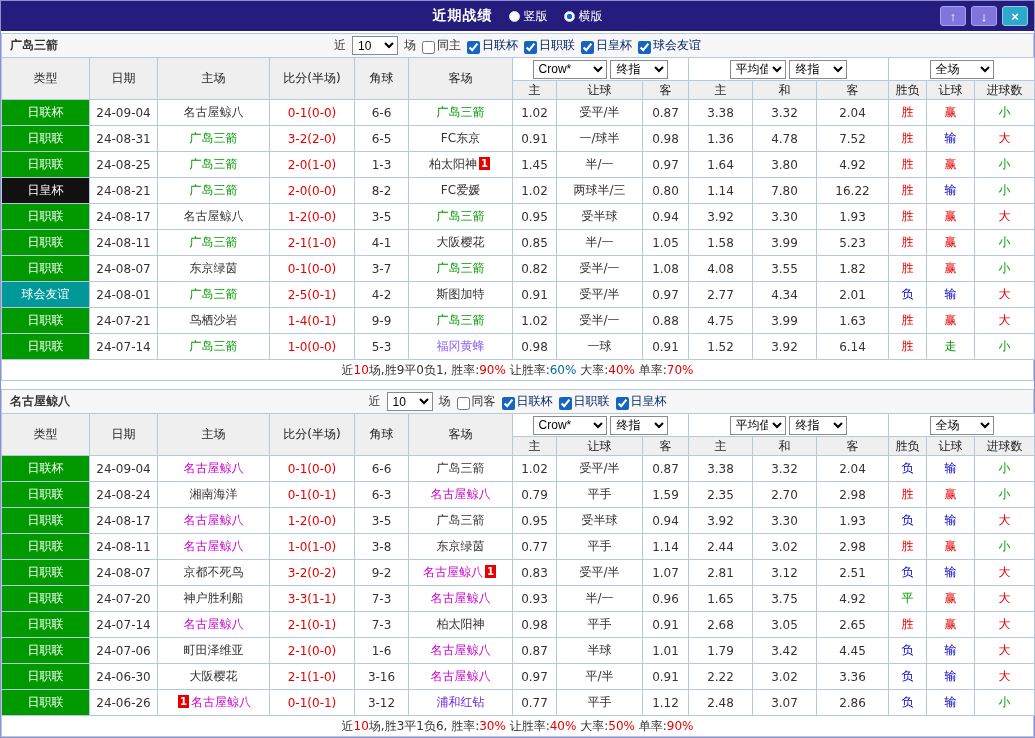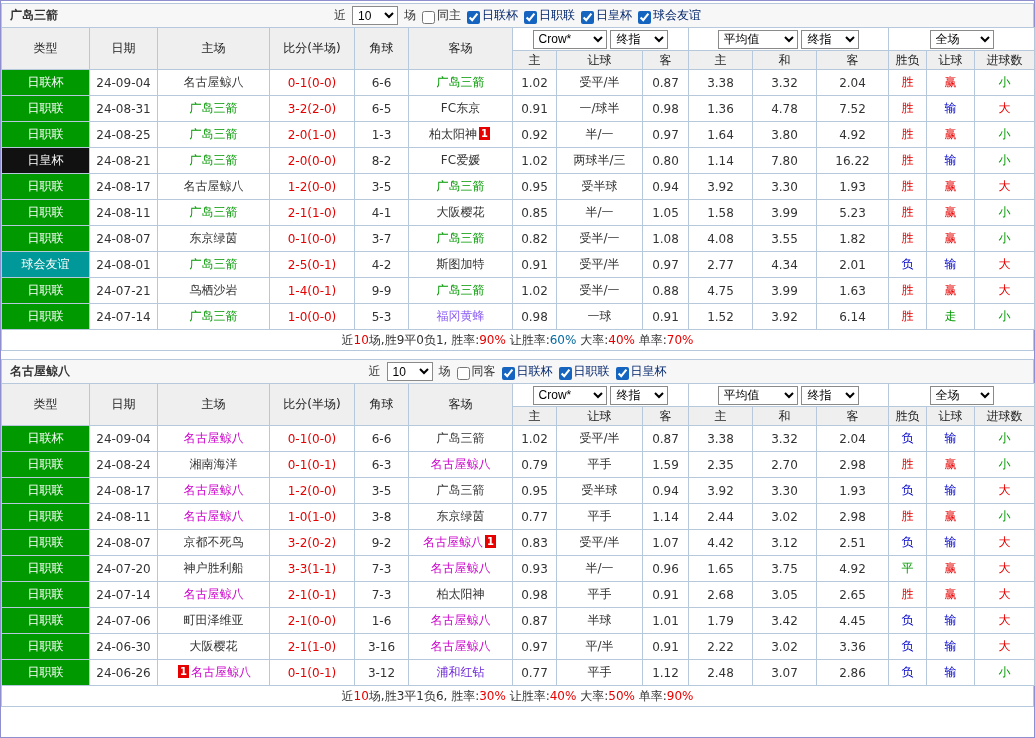--- a/index.html
+++ b/index.html
@@ -22,39 +22,63 @@
   .team{font-weight:bold;color:#333}
   .filters{position:absolute;left:0;right:0;display:flex;justify-content:center;align-items:center;gap:6px;pointer-events:none}
   .filters *{pointer-events:auto}
   .chk{display:inline-flex;align-items:flex-end;gap:2px;cursor:pointer}
   .chk input{width:13px;height:13px;accent-color:#1565c0;margin:0}
   .chk .lg{color:#00246b}
   select{font-size:12px;height:19px;border:1px solid #8a8a8a;background:#fff;padding:0 1px}
   .sel-count{width:46px}
   .sel-asrc{width:74px}
   .sel-time{width:58px}
-  .sel-esrc{width:80px}
+  .sel-esrc{width:56px}
   .sel-scope{width:64px}
   .grid{width:100%;border-collapse:collapse;table-layout:fixed;margin-top:-1px}
   .grid th,.grid td{border:1px solid #b6c8dc;text-align:center;overflow:hidden;white-space:nowrap;padding:0}
   .grid th{background:#efefef;font-weight:normal;color:#222}
   .grid thead tr.r1 th{height:23px}
   .grid thead tr.r2 th{height:19px}
   .grid th.selcell{background:#fff}
   .grid tbody td{height:26px;background:#fff}
   td.league{color:#fff}
   td.score{color:#e60000}
   .rc{display:inline-block;background:#e60000;color:#fff;width:11px;height:13px;line-height:13px;font-size:10px;font-style:normal;font-weight:bold;margin:0 2px;vertical-align:1px}
   .summary{border:1px solid #b6c8dc;margin-top:-1px;height:22px;display:flex;align-items:center;justify-content:center;background:#fff}
   .summary span{white-space:pre}
 </style>
 </head>
 <body>
 
 <div class="window">
+  <div class="titlebar">
+    <div class="tb-center">
+      <span class="tb-title">近期战绩</span>
+      <span class="radio">
+        <span class="rdot"></span>
+        <span>竖版</span>
+      </span>
+      <span class="radio">
+        <span class="rdot sel"></span>
+        <span>横版</span>
+      </span>
+    </div>
+    <div class="tb-buttons">
+      <button class="tb-btn purple">
+          <span>↑</span>
+        </button>
+      <button class="tb-btn purple">
+          <span>↓</span>
+        </button>
+      <button class="tb-btn teal">
+          <span>×</span>
+        </button>
+    </div>
+  </div>
   <div id="sections">
       <section class="panel">
     <div class="sec-head">
       <span class="team">广岛三箭</span>
       <div class="filters">
         <span>近</span>
         <select class="sel-count"><option>10</option></select>
         <span>场</span>
         <label class="chk">
           <input type="checkbox" style="">
@@ -164,21 +188,21 @@
       <td style="color:#0000cc">输</td>
       <td style="color:#e60000">大</td>
     </tr>
     <tr>
       <td class="league" style="background:#009a00">日职联</td>
       <td>24-08-25</td>
       <td><span style="color:#009900">广岛三箭</span></td>
       <td class="score">2-0(1-0)</td>
       <td>1-3</td>
       <td><span style="color:#333333">柏太阳神</span><i class="rc">1</i></td>
-      <td>0.92</td>
+      <td>1.45</td>
       <td>半/一</td>
       <td>0.97</td>
       <td>1.64</td>
       <td>3.80</td>
       <td>4.92</td>
       <td style="color:#e60000">胜</td>
       <td style="color:#e60000">赢</td>
       <td style="color:#009900">小</td>
     </tr>
     <tr>
@@ -463,21 +487,21 @@
     <tr>
       <td class="league" style="background:#009a00">日职联</td>
       <td>24-08-07</td>
       <td><span style="color:#333333">京都不死鸟</span></td>
       <td class="score">3-2(0-2)</td>
       <td>9-2</td>
       <td><span style="color:#cc00cc">名古屋鲸八</span><i class="rc">1</i></td>
       <td>0.83</td>
       <td>受平/半</td>
       <td>1.07</td>
-      <td>4.42</td>
+      <td>2.81</td>
       <td>3.12</td>
       <td>2.51</td>
       <td style="color:#0000cc">负</td>
       <td style="color:#0000cc">输</td>
       <td style="color:#e60000">大</td>
     </tr>
     <tr>
       <td class="league" style="background:#009a00">日职联</td>
       <td>24-07-20</td>
       <td><span style="color:#333333">神户胜利船</span></td>

